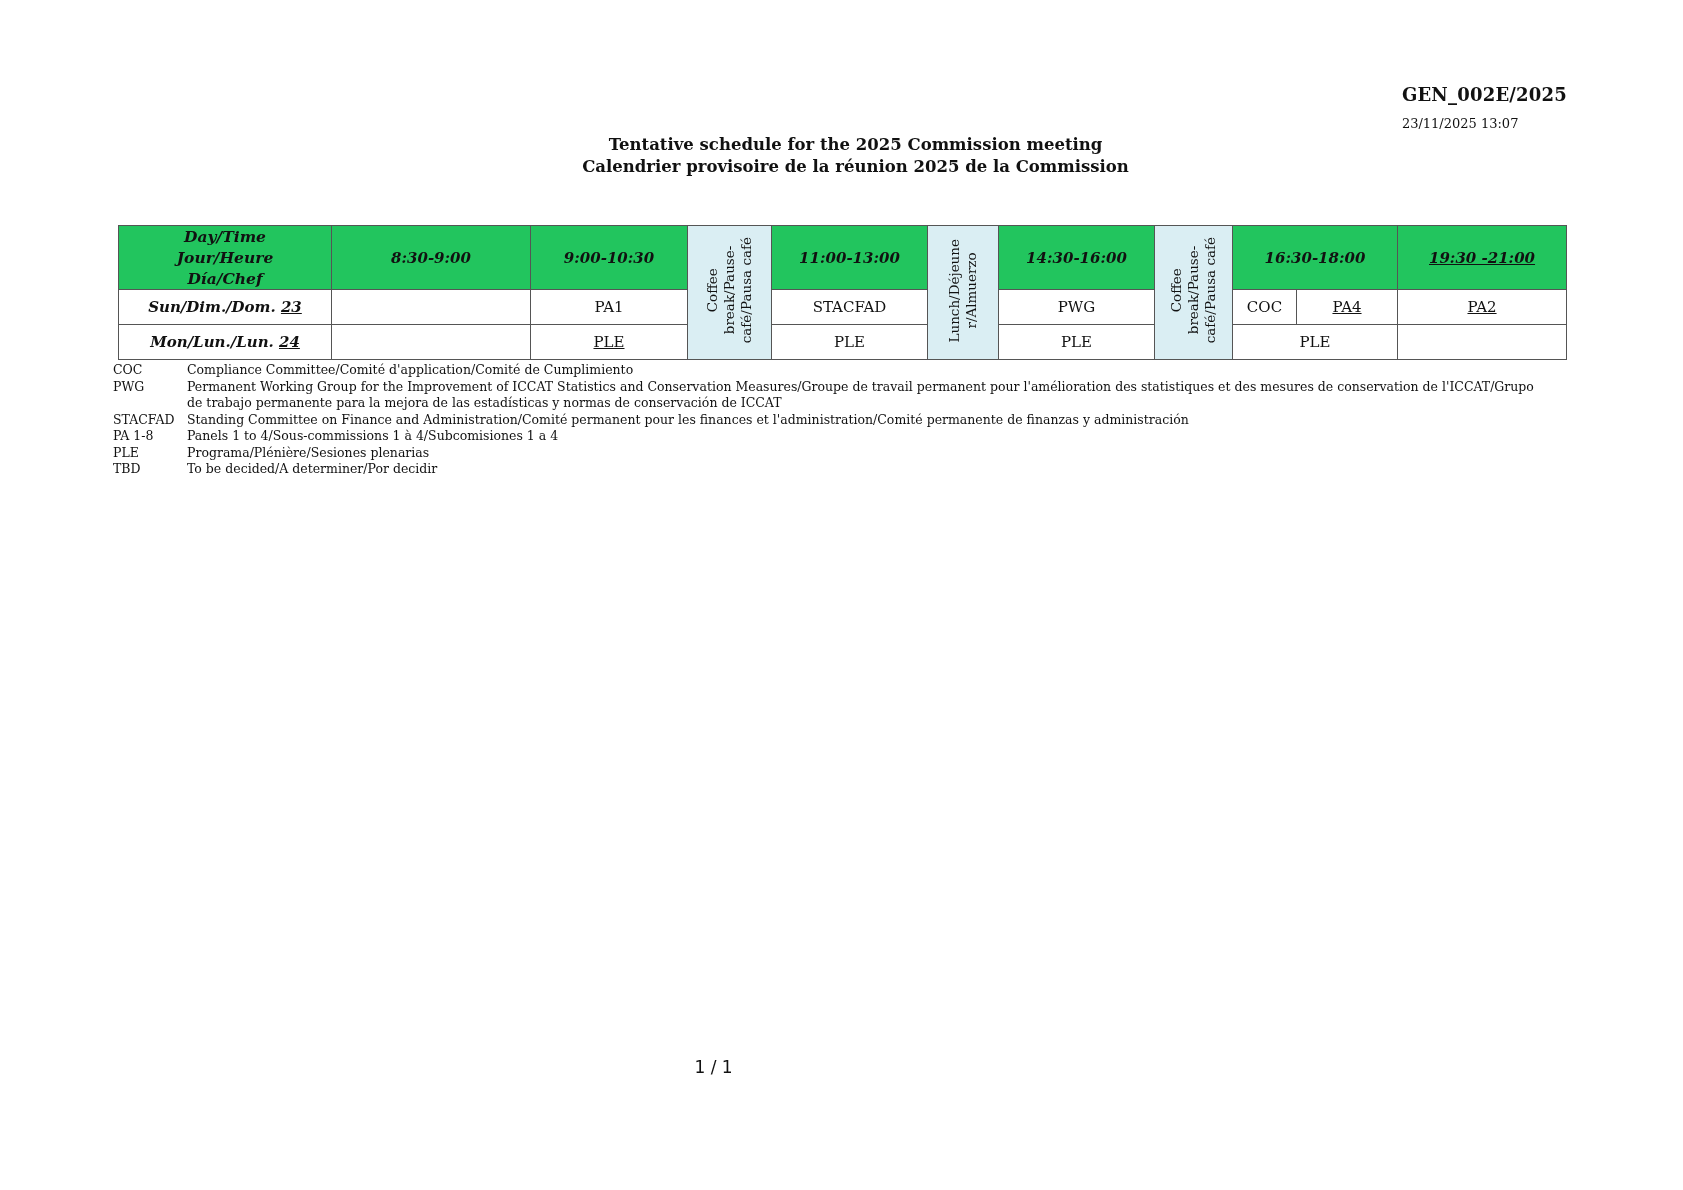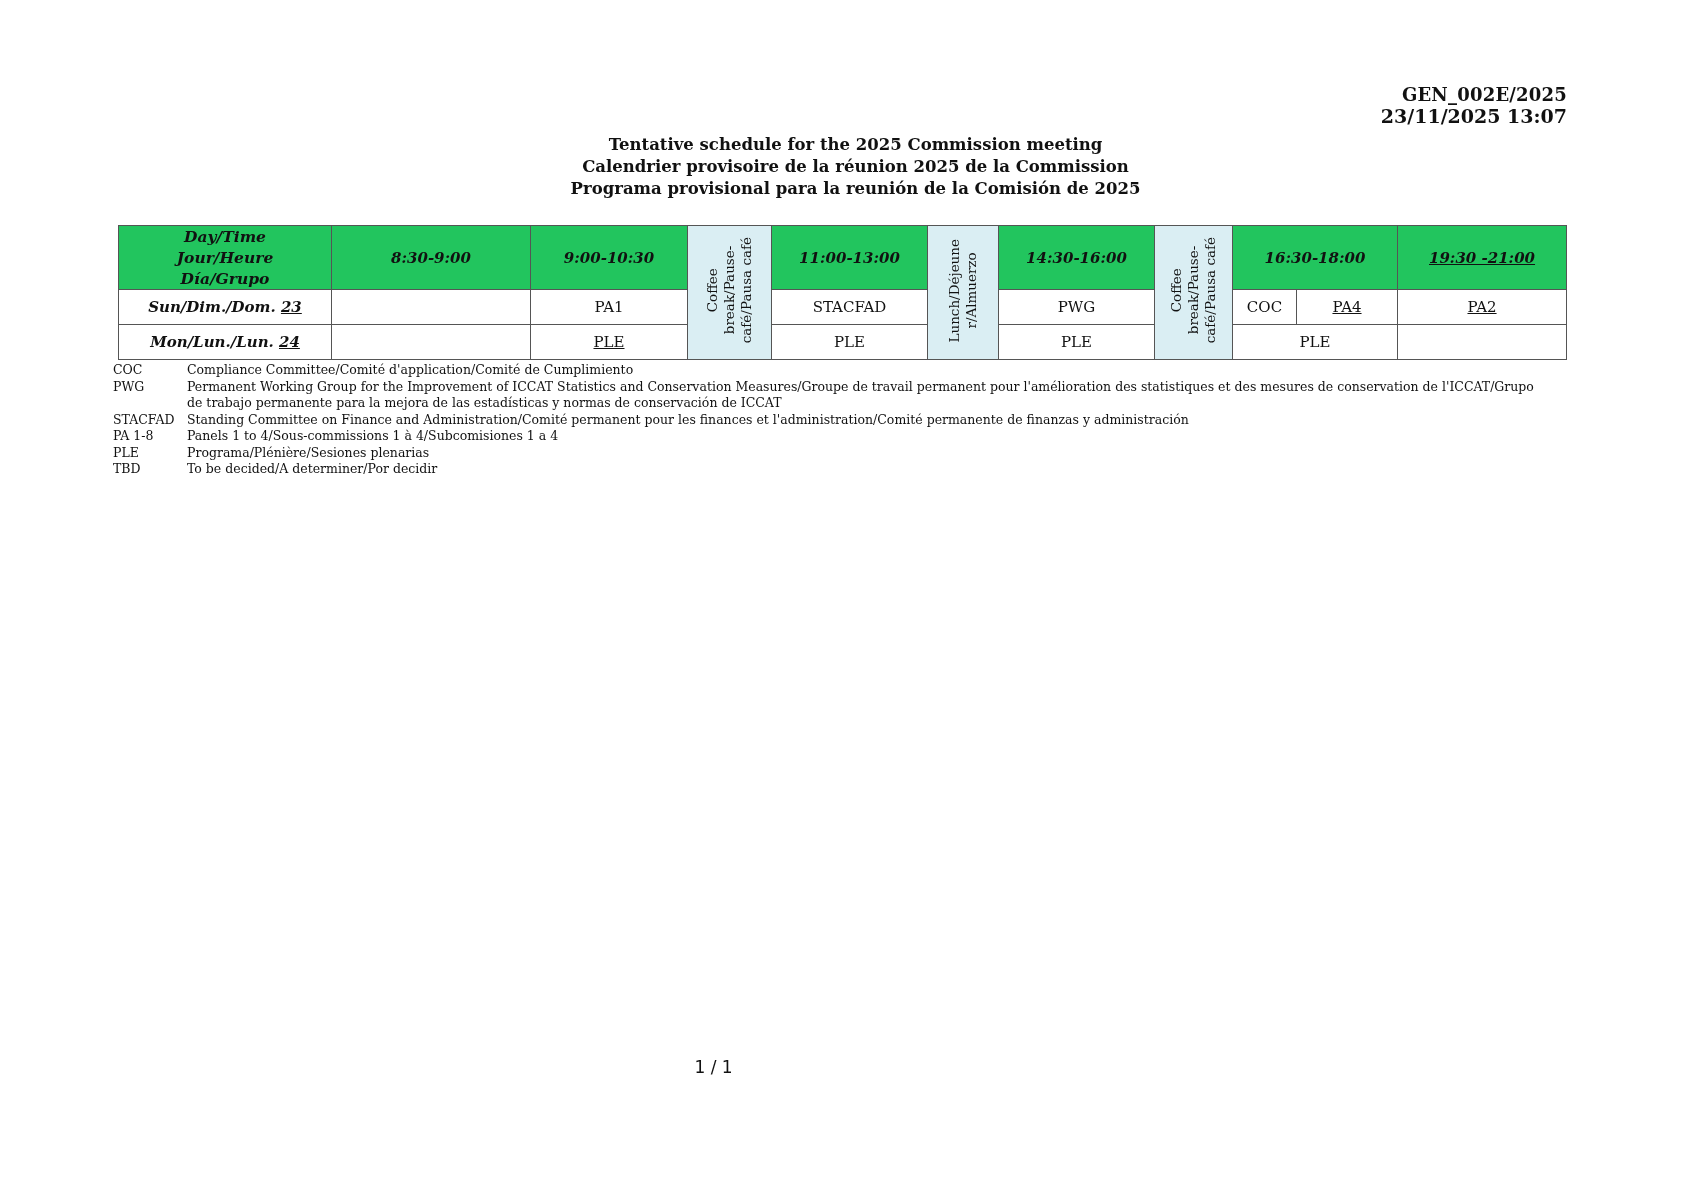--- a/index.html
+++ b/index.html
@@ -1,20 +1,20 @@
 <!DOCTYPE html>
 <html><head>
 <meta charset="utf-8">
 <style>
   html, body { margin:0; padding:0; background:#ffffff; }
   body { width:1683px; height:1190px; position:relative; overflow:hidden;
          font-family:"DejaVu Serif", "Liberation Serif", serif; color:#111; }
-  .ref { position:absolute; right:116px; top:84px; text-align:right; }
+  .ref { position:absolute; right:116px; top:84px; }
   .ref .code { font-size:18px; font-weight:bold; letter-spacing:0.2px; line-height:22px; }
-  .ref .date { font-size:19px; font-weight:bold; line-height:20px; margin-top:0; }
+  .ref .date { font-size:13px; font-weight:normal; line-height:20px; margin-top:8px; }
   .titles { position:absolute; left:0; width:1683px; top:134px; text-align:center; }
   .titles div { font-size:16.5px; font-weight:bold; line-height:22px;padding-left:28px; }
 
   table.sched { position:absolute; left:118px; top:225px; border-collapse:collapse;
                 table-layout:fixed; width:1448px; font-family:"DejaVu Serif", serif; }
   table.sched td, table.sched th { border:1.5px solid #555; padding:0; text-align:center;
                 vertical-align:middle; font-size:15px; }
   table.sched th { background:#22c55e; font-style:italic; font-weight:bold; height:63px; }
   table.sched tr.r td { height:34px; }
   .daylbl { font-style:italic; font-weight:bold; }
@@ -35,21 +35,20 @@
 <body>
 
 <div class="ref">
   <div class="code">GEN_002E/2025</div>
   <div class="date">23/11/2025 13:07</div>
 </div>
 
 <div class="titles">
   <div>Tentative schedule for the 2025 Commission meeting</div>
   <div>Calendrier provisoire de la réunion 2025 de la Commission</div>
-  <div>Programa provisional para la reunión de la Comisión de 2025</div>
 </div>
 
 <table class="sched">
   <colgroup>
     <col style="width:213px">
     <col style="width:199px">
     <col style="width:157px">
     <col style="width:84px">
     <col style="width:156px">
     <col style="width:71px">
@@ -58,21 +57,21 @@
     <col style="width:64px">
     <col style="width:101px">
     <col style="width:169px">
   </colgroup>
   <tbody>
       <tr>
     <th>
       <div class="hdr-day">
         <div>Day/Time</div>
         <div>Jour/Heure</div>
-        <div>Día/Grupo</div>
+        <div>Día/Chef</div>
       </div>
     </th>
     <th>8:30-9:00</th>
     <th>9:00-10:30</th>
     <td class="brk" rowspan="3">
       <span class="vert">Coffee<br>break/Pause-<br>café/Pausa café</span>
     </td>
     <th>11:00-13:00</th>
     <td class="brk" rowspan="3">
       <span class="vert">Lunch/Déjeune<br>r/Almuerzo</span>

